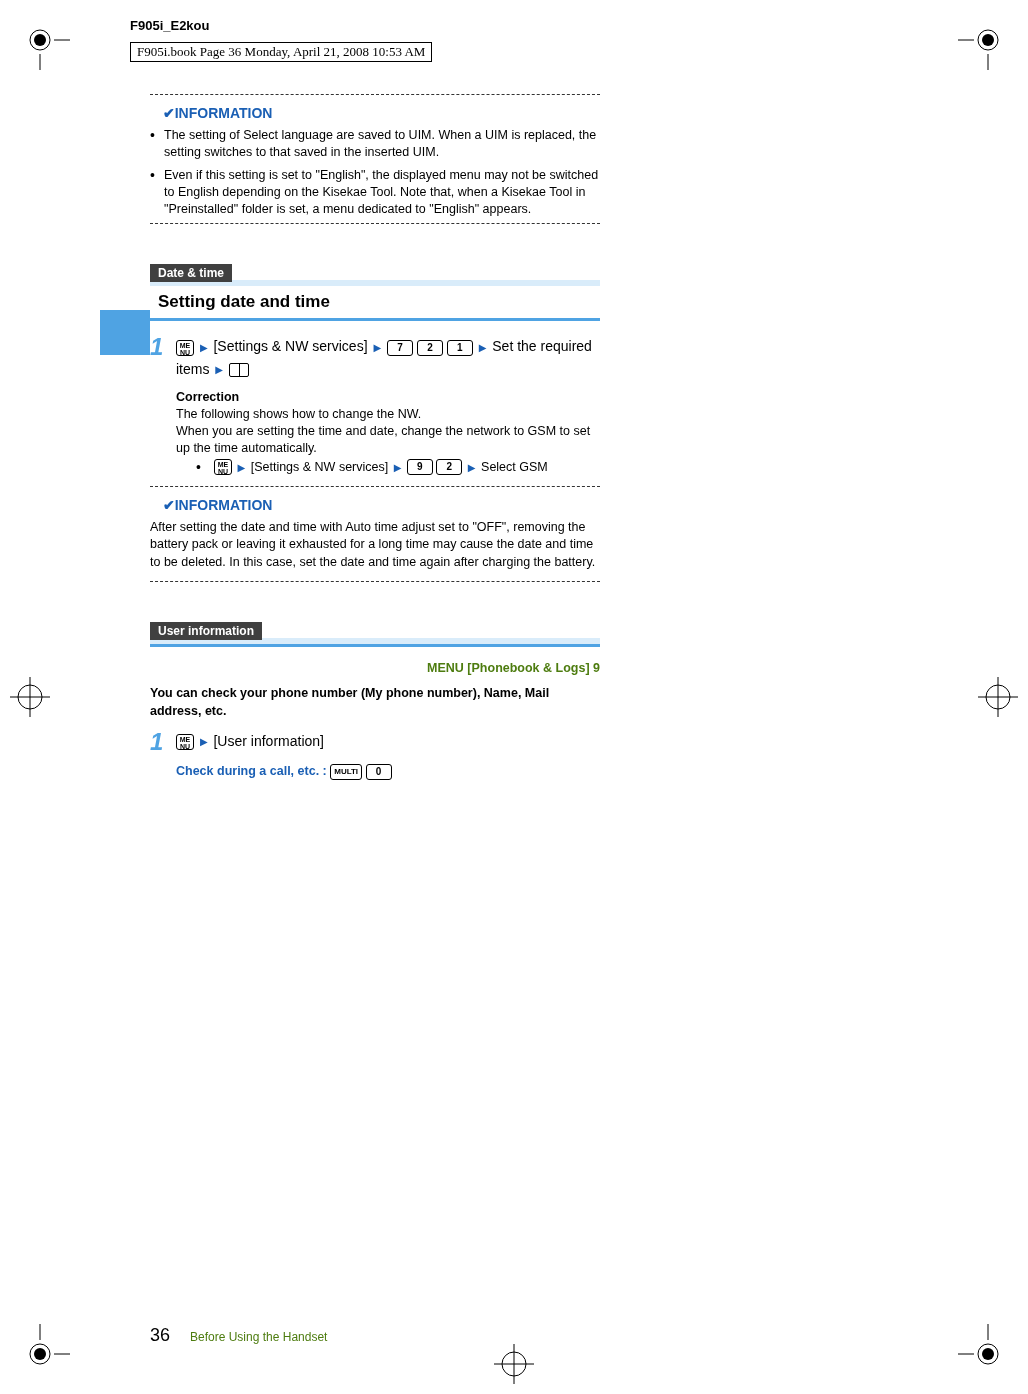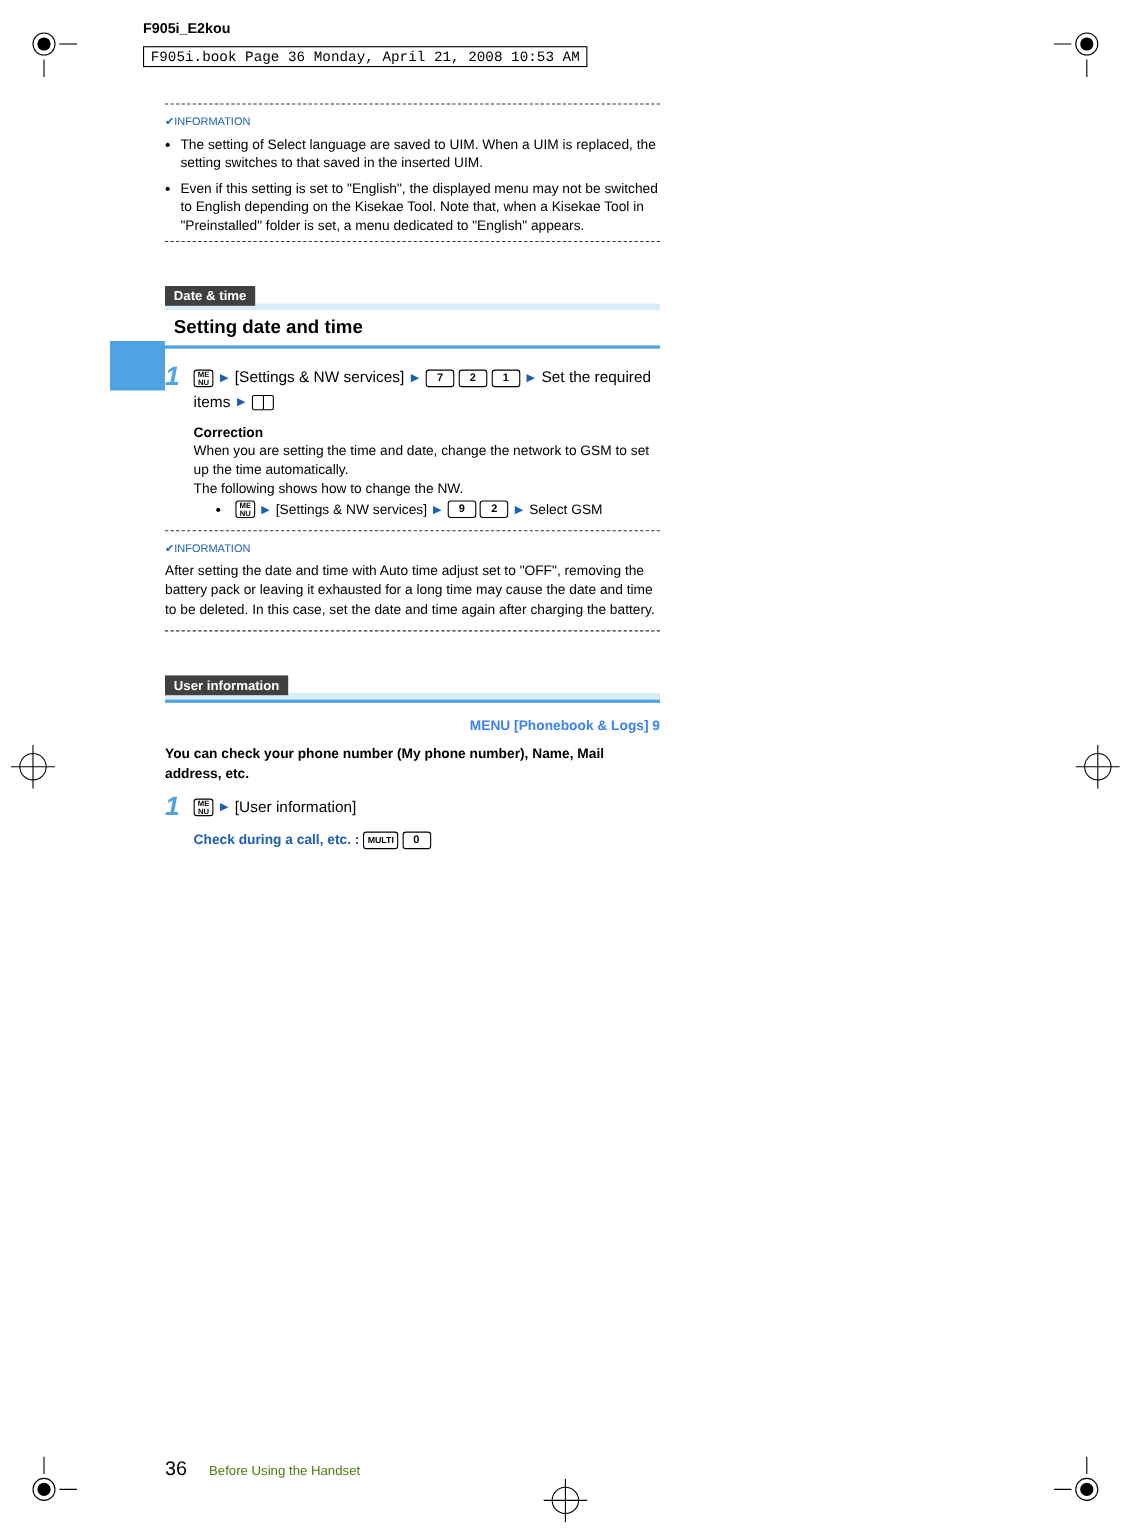--- a/index.html
+++ b/index.html
@@ -27,42 +27,42 @@
   .reg-mb { bottom: 10px; left: 50%; transform: translateX(-50%); }
 
   .running-head {
     position: absolute;
     top: 18px; left: 130px;
     font-size: 13px; font-weight: bold;
   }
   .book-stamp {
     position: absolute;
     top: 42px; left: 130px;
-    font-family: Liberation Mono, monospace;
+    font-family: Liberation Serif, serif;
     font-size: 13px;
     border: 1px solid #000;
     padding: 1px 6px;
   }
 
   .content {
     position: absolute;
     top: 90px;
     left: 150px;
     width: 450px;
   }
   .blue-bar {
     position: absolute;
     left: -50px;
     top: 220px;
     width: 50px; height: 45px;
     background: #4fa3e3;
   }
   .dashed { border: none; border-top: 1px dashed #333; margin: 4px 0 10px 0; }
 
-  .info-head { color: #1a5fb4; font-weight: normal; margin-bottom: 6px; font-size: 10px; }
+  .info-head { color: #1a5fb4; font-weight: bold; margin-bottom: 6px; font-size: 14px; margin-left: 13px; }
   .info-check { font-family: Arial; }
   ul.bullets { list-style: none; padding-left: 0; }
   ul.bullets > li { position: relative; padding-left: 14px; margin-bottom: 6px; line-height: 1.35; }
   ul.bullets > li::before { content: "•"; position: absolute; left: 0; top: -1px; font-size: 14px; }
   ul.sub-bullets { list-style: none; padding-left: 20px; margin: 2px 0; }
   ul.sub-bullets > li { position: relative; padding-left: 18px; line-height: 1.35; }
   ul.sub-bullets > li::before { content: "•"; position: absolute; left: 0; top: -1px; font-size: 14px; }
 
   .section-tag {
     background: #404040; color: #fff; font-weight: bold;
@@ -79,21 +79,21 @@
     height: 3px; background: #4fa3e3; margin-bottom: 14px;
   }
 
   .step { display: flex; margin-bottom: 10px; }
   .step-num {
     color: #4fa3e3; font-size: 24px; font-weight: bold; font-style: italic;
     width: 26px; flex: 0 0 26px; line-height: 1;
   }
   .step-body { flex: 1; line-height: 1.6; font-size: 14px; }
 
-  .menu-ref { color: #3b82f6; font-weight: bold; text-align: right; font-size: 12.5px; margin: 10px 0; }
+  .menu-ref { color: #4d7c0f; font-weight: bold; text-align: right; font-size: 12.5px; margin: 10px 0; }
 
   .key-icon {
     display: inline-block; border: 1px solid #000; border-radius: 3px;
     min-width: 26px; height: 16px; line-height: 14px; font-size: 10px; font-weight: bold;
     text-align: center; vertical-align: middle; padding: 0 3px;
     background: #fff;
   }
   .key-me { font-size: 7px; line-height: 7px; padding: 1px 2px; min-width: 18px; }
   .book-icon { display:inline-block; border:1px solid #000; width:20px; height:14px; vertical-align:middle; position:relative; border-radius:2px;}
   .book-icon::after{content:"";position:absolute;left:50%;top:0;bottom:0;border-left:1px solid #000;}
@@ -191,22 +191,22 @@
         <span class="key-icon">1</span>
         <span class="arrow">▶</span>
         <span>Set the required items</span>
         <span class="arrow">▶</span>
         <span class="book-icon"></span>
       </div>
     </div>
 
     <div class="sub-head">Correction</div>
     <div class="sub-body">
+      <div>The following shows how to change the NW.</div>
       <div>When you are setting the time and date, change the network to GSM to set up the time automatically.</div>
-      <div>The following shows how to change the NW.</div>
       <ul class="sub-bullets">
         <li>
           <span class="key-icon key-me">ME<br>NU</span>
           <span class="arrow">▶</span>
           <span>[Settings &amp; NW services]</span>
           <span class="arrow">▶</span>
           <span class="key-icon">9</span>
           <span class="key-icon">2</span>
           <span class="arrow">▶</span>
           <span>Select GSM</span>

